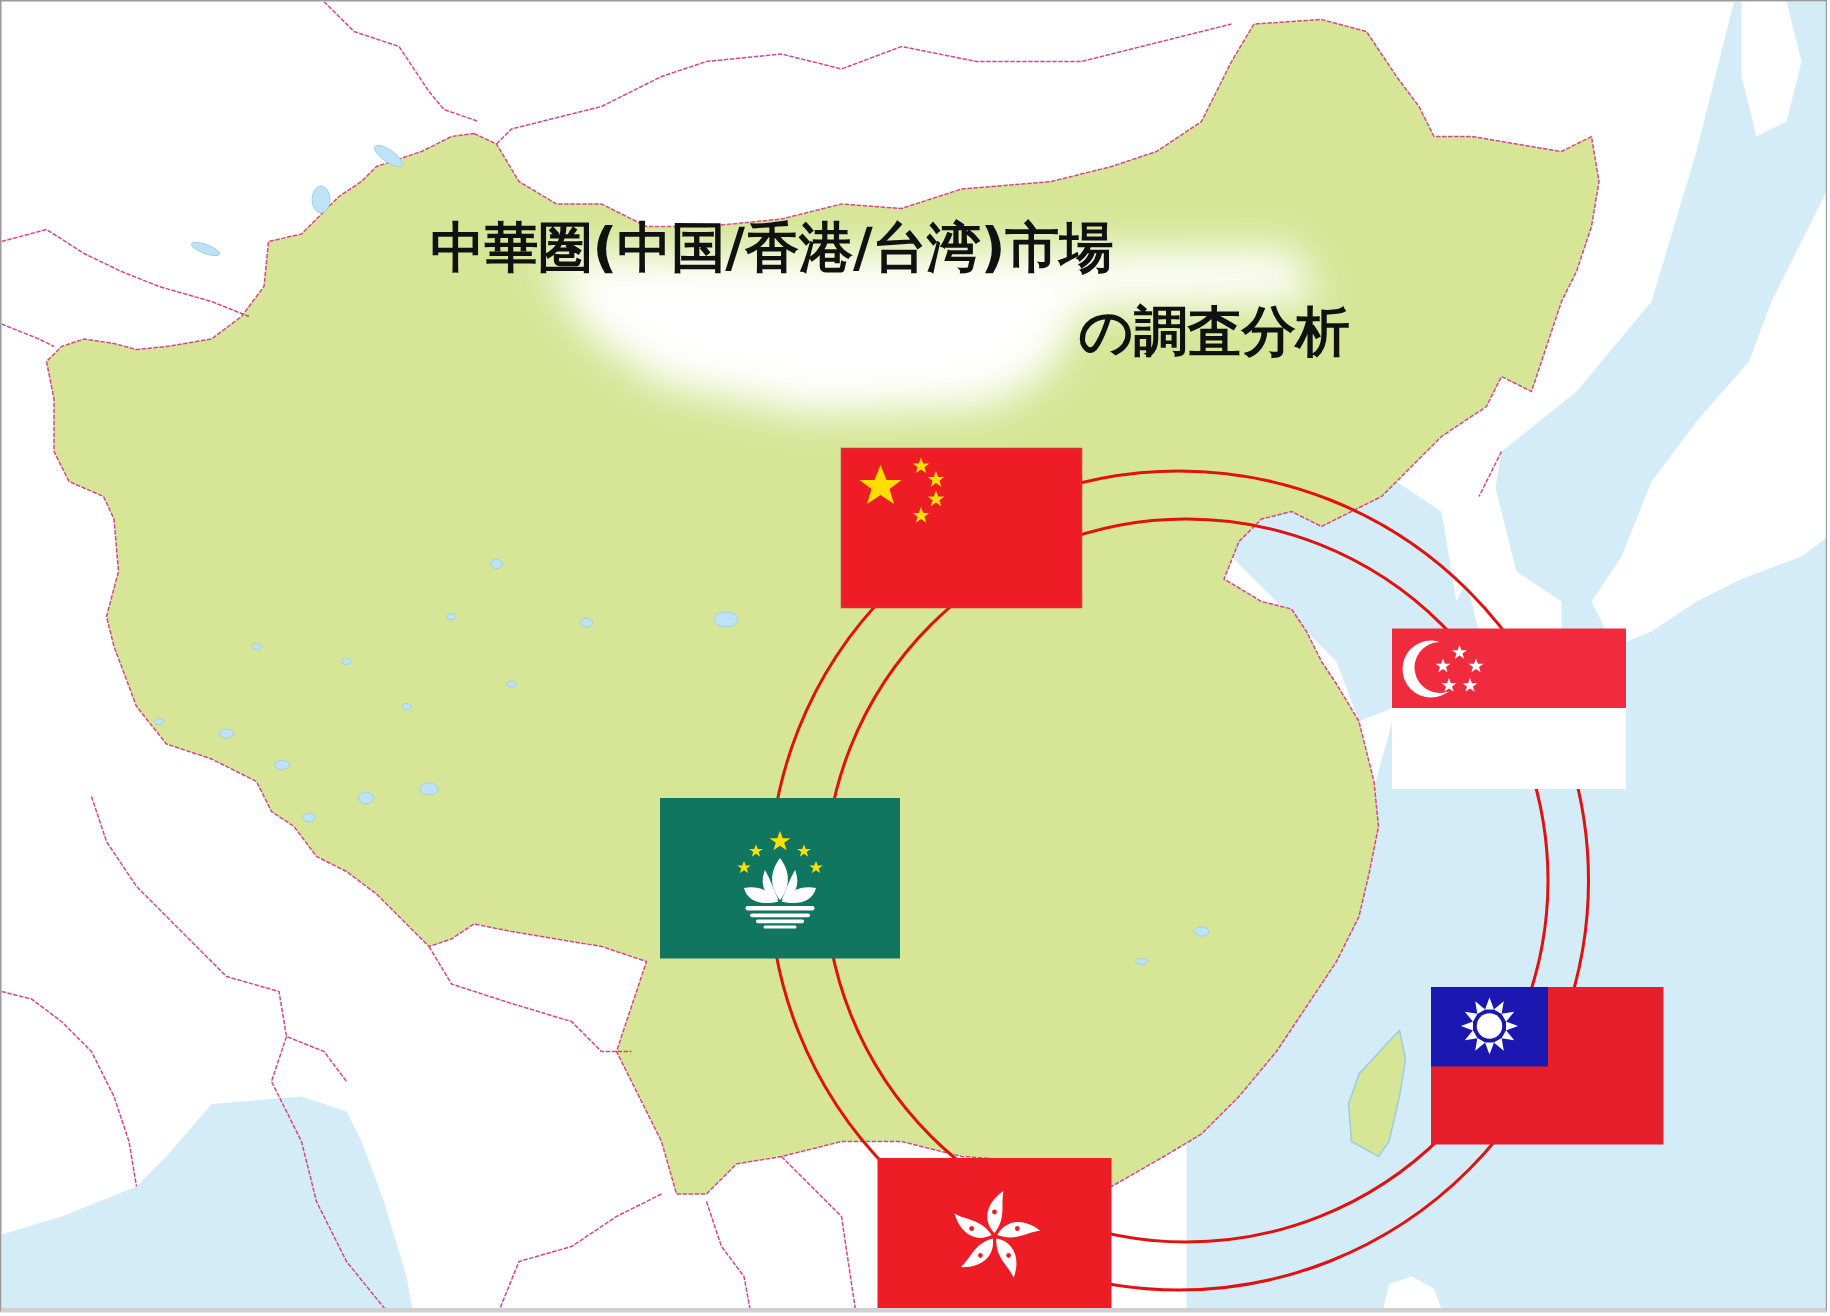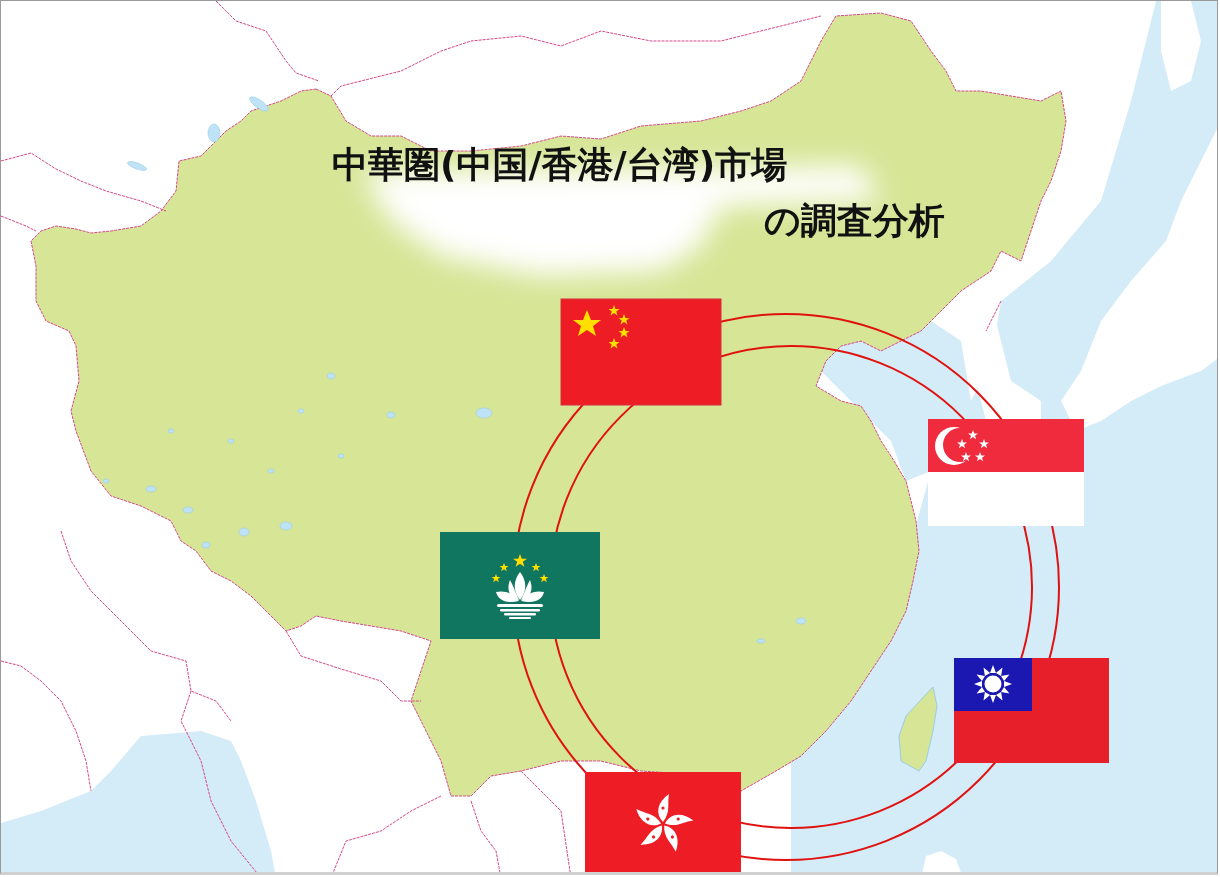--- a/index.html
+++ b/index.html
@@ -1,19 +1,19 @@
 <!DOCTYPE html>
 <html><head>
 <meta charset="utf-8">
 <style>
   html, body { margin:0; padding:0; }
   body { width:1220px; height:877px; overflow:hidden; background:#ffffff; font-family:"DejaVu Sans", sans-serif; }
   .frame { position:absolute; left:0; top:0; width:1218px; height:875px; border:1px solid #9a9a9a; border-bottom:3px solid #d0d0d0; box-sizing:border-box; overflow:hidden; background:#ffffff; }
   svg.map { position:absolute; left:0; top:0; }
-  .title { position:absolute; font-family:"DejaVu Sans", sans-serif; font-weight:bold; color:#111; font-size:36px; letter-spacing:0px; white-space:nowrap;margin-left:45px; }
+  .title { position:absolute; font-family:"DejaVu Sans", sans-serif; font-weight:bold; color:#111; font-size:36px; letter-spacing:0px; white-space:nowrap; }
   .title.l1 { left:286px; top:140px; }
   .title.l2 { left:718px; top:196px;text-align:right; }
 </style>
 </head>
 <body>
 
 <div class="frame">
   <svg class="map" width="1220" height="877" viewBox="0 0 1220 877">
 
     <path fill="#d4ebf8" d="M1155,0 L1220,0 L1220,877 L790,877 L790,760 L840,700 L880,640 L905,560 L930,470 L960,420 L990,360 L1000,300 L1050,260 L1100,200 L1130,100 Z"></path>

